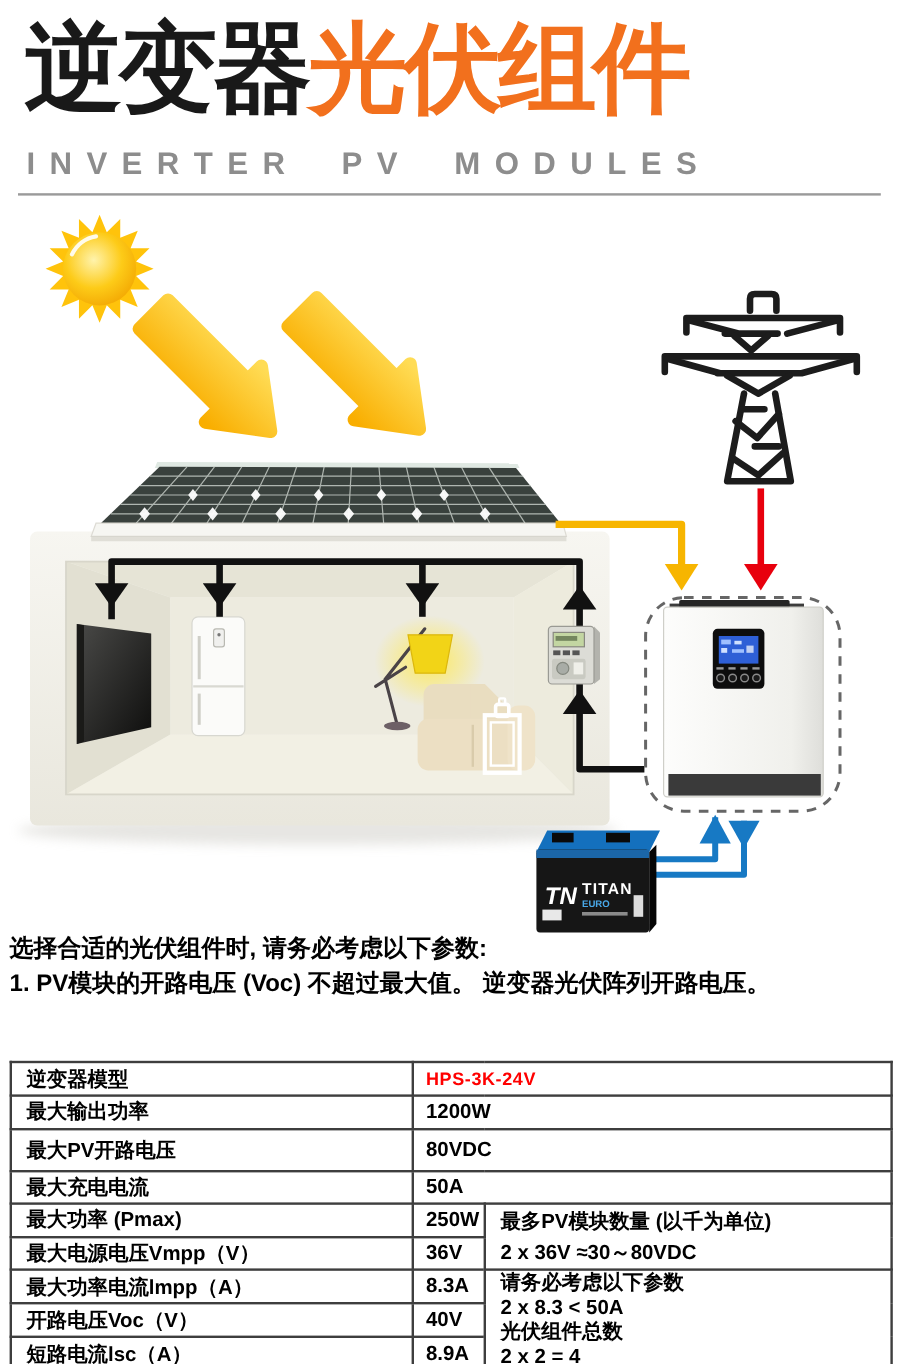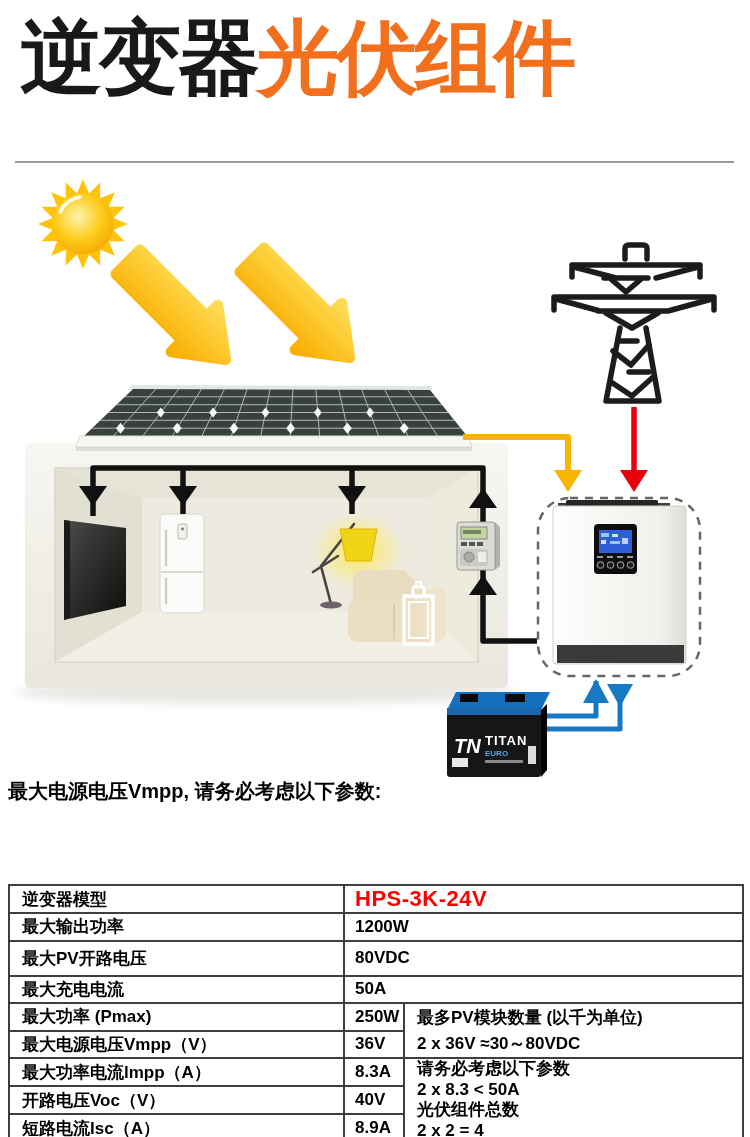--- a/index.html
+++ b/index.html
@@ -15,31 +15,32 @@
   
   .diagram{position:absolute;top:160px;left:0;}
   
   .notes{position:absolute;top:777px;left:8px;font-size:20px;line-height:28.5px;color:#000;
          font-weight:600;white-space:nowrap;}
   
   .spec{position:absolute;top:884px;left:8px;width:734px;border-collapse:collapse;table-layout:fixed;}
   .spec td{border:2px solid #3e3e3e;padding:0 4px 0 12px;font-size:17px;font-weight:bold;color:#000;
            vertical-align:middle;overflow:hidden;white-space:nowrap;}
   .spec td.val{padding-left:10px;}
-  .spec td.model{color:#FF0000;font-size:22px;letter-spacing:0.5px;}
+  .spec td.model{color:#FF0000;font-size:15px;letter-spacing:0.5px;}
   .spec td.note-cell{white-space:normal;}
   .spec td.note-cell div{line-height:20.5px;}
   .spec td.note-cell.two div{line-height:26px;}
 </style>
 </head>
 <body>
 
 <div class="page">
 
   <h1 class="title"><span>逆变器</span><span class="orange">光伏组件</span></h1>
+  <div class="subtitle">INVERTER PV MODULES</div>
   <div class="divider"></div>
 
   <svg class="diagram" width="750" height="630" viewBox="0 160 750 630" xmlns="http://www.w3.org/2000/svg">
     <defs>
       <radialGradient id="sunDisc" cx="42%" cy="38%" r="70%">
         <stop offset="0%" stop-color="#FFF3AC"></stop>
         <stop offset="55%" stop-color="#FDCB18"></stop>
         <stop offset="100%" stop-color="#F2A400"></stop>
       </radialGradient>
       <linearGradient id="sunArrow" x1="0" y1="0" x2="0" y2="1">
@@ -263,21 +264,22 @@
       <text x="454" y="753" font-size="20" font-weight="900" font-style="italic" fill="#ffffff">TN</text>
       <text x="485" y="745" font-size="13" font-weight="800" letter-spacing="1" fill="#ffffff">TITAN</text>
       <text x="485" y="756" font-size="8" font-weight="700" fill="#49a8e8">EURO</text>
       <rect x="452" y="758" width="16" height="9" fill="#e8e8e8"></rect>
       <rect x="528" y="746" width="8" height="18" fill="#dcdcdc"></rect>
       <rect x="485" y="760" width="38" height="3" fill="#8a8a8a"></rect>
     </g>
   </svg>
 
   <div class="notes">
-    <div>最大电源电压Vmpp, 请务必考虑以下参数:</div>
+    <div>选择合适的光伏组件时, 请务必考虑以下参数:</div>
+    <div>1. PV模块的开路电压 (Voc) 不超过最大值。 逆变器光伏阵列开路电压。</div>
   </div>
 
   <table class="spec">
     <colgroup>
         <col style="width:335px">
         <col style="width:60px">
         <col style="width:339px">
       </colgroup>
     <tbody>
         <tr style="height:28px">

